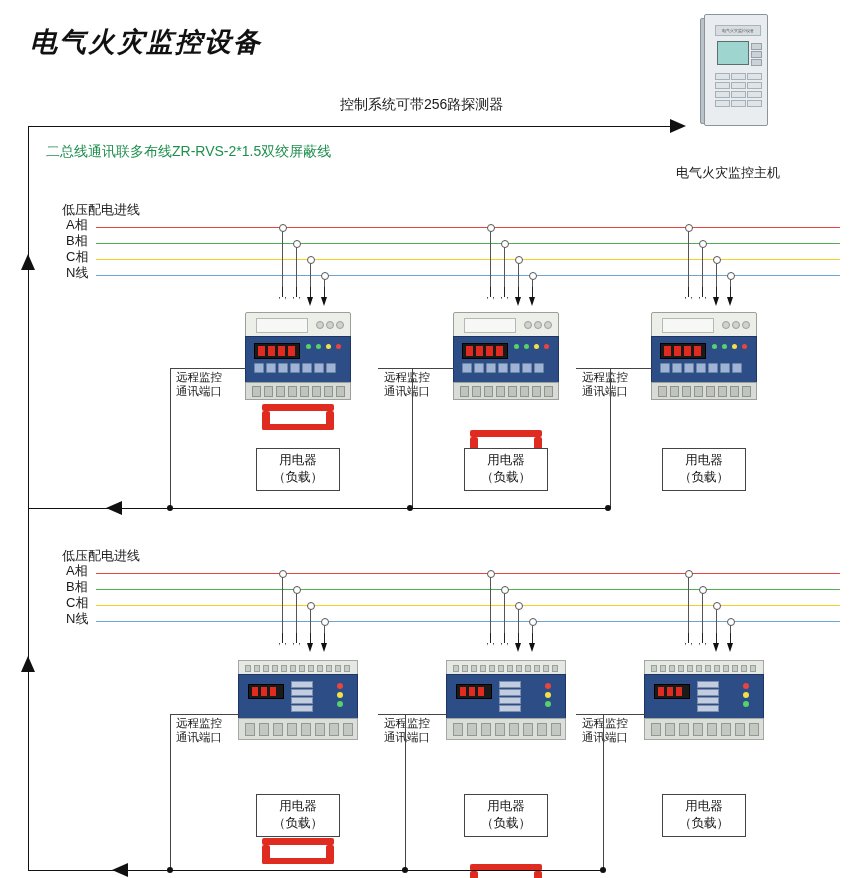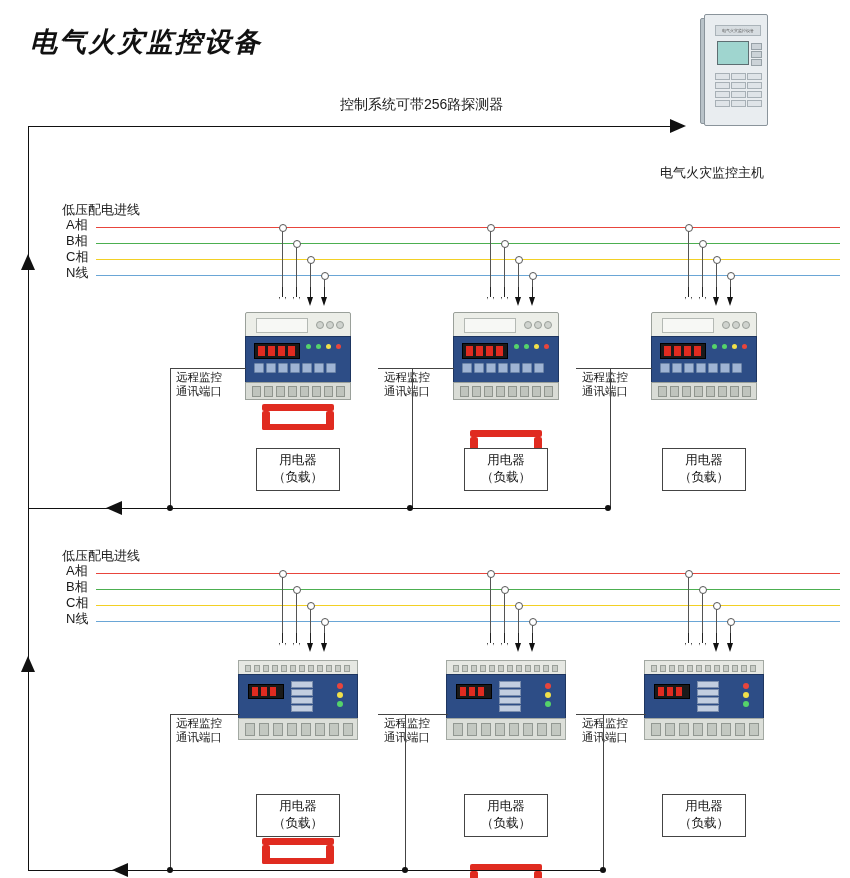--- a/index.html
+++ b/index.html
@@ -254,26 +254,27 @@
         <div class="cell" style="left:32px; top:9px;"></div>
         <div class="cell" style="left:0px;  top:18px;"></div>
         <div class="cell" style="left:16px; top:18px;"></div>
         <div class="cell" style="left:32px; top:18px;"></div>
         <div class="cell" style="left:0px;  top:27px;"></div>
         <div class="cell" style="left:16px; top:27px;"></div>
         <div class="cell" style="left:32px; top:27px;"></div>
       </div>
     </div>
   </div>
-  <div class="abs lbl" style="left:660px; top:164px;">电气火灾监控主机</div>
+  <div class="abs lbl" style="left:676px; top:164px;">电气火灾监控主机</div>
 
   <div class="abs lbl" style="left:340px; top:96px; font-size:14px;">控制系统可带256路探测器</div>
   <div class="abs hline" style="left:28px; top:126px; width:644px; background:#111;"></div>
   <div class="abs arrow-right" style="left:670px; top:119px;"></div>
 
+  <div class="abs lbl-green" style="left:46px; top:143px;">二总线通讯联多布线ZR-RVS-2*1.5双绞屏蔽线</div>
 
   <div class="abs vline" style="left:28px; top:126px; height:745px; background:#111;"></div>
 
   <div class="abs arrow-up" style="left:21px; top:254px;"></div>
   <div class="abs arrow-up" style="left:21px; top:656px;"></div>
 
   <div class="abs lbl" style="left:62px; top:201px;">低压配电进线</div>
 
   <div class="abs lbl" style="left:66px; top:216px;">A相</div>
   <div class="abs lbl" style="left:66px; top:232px;">B相</div>

